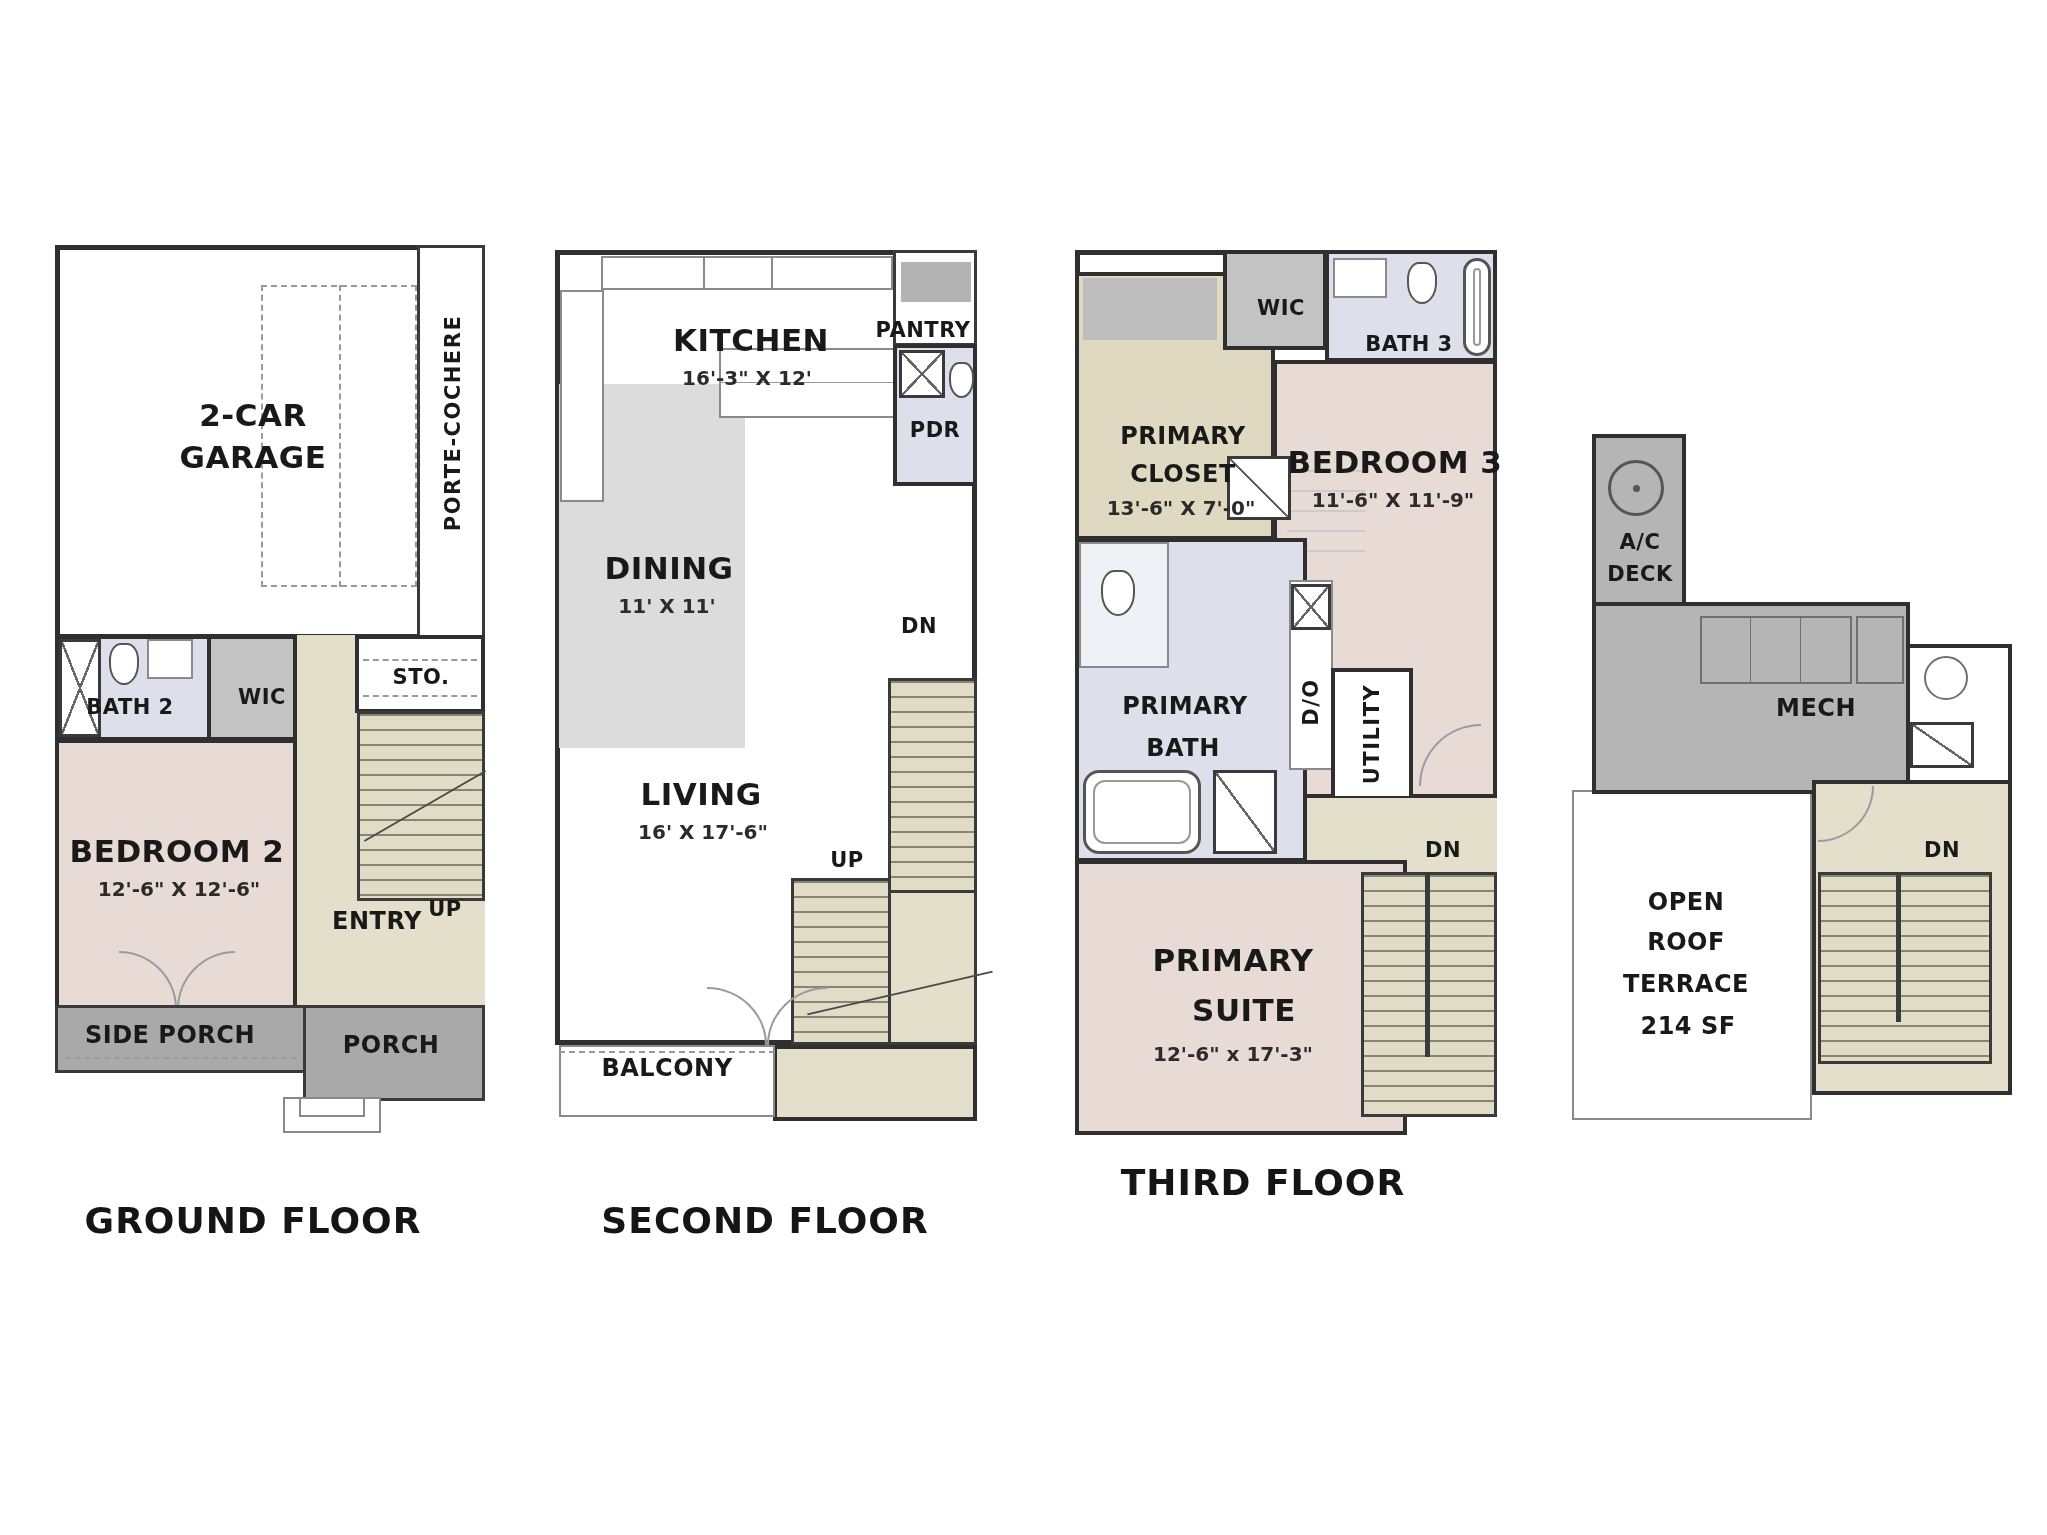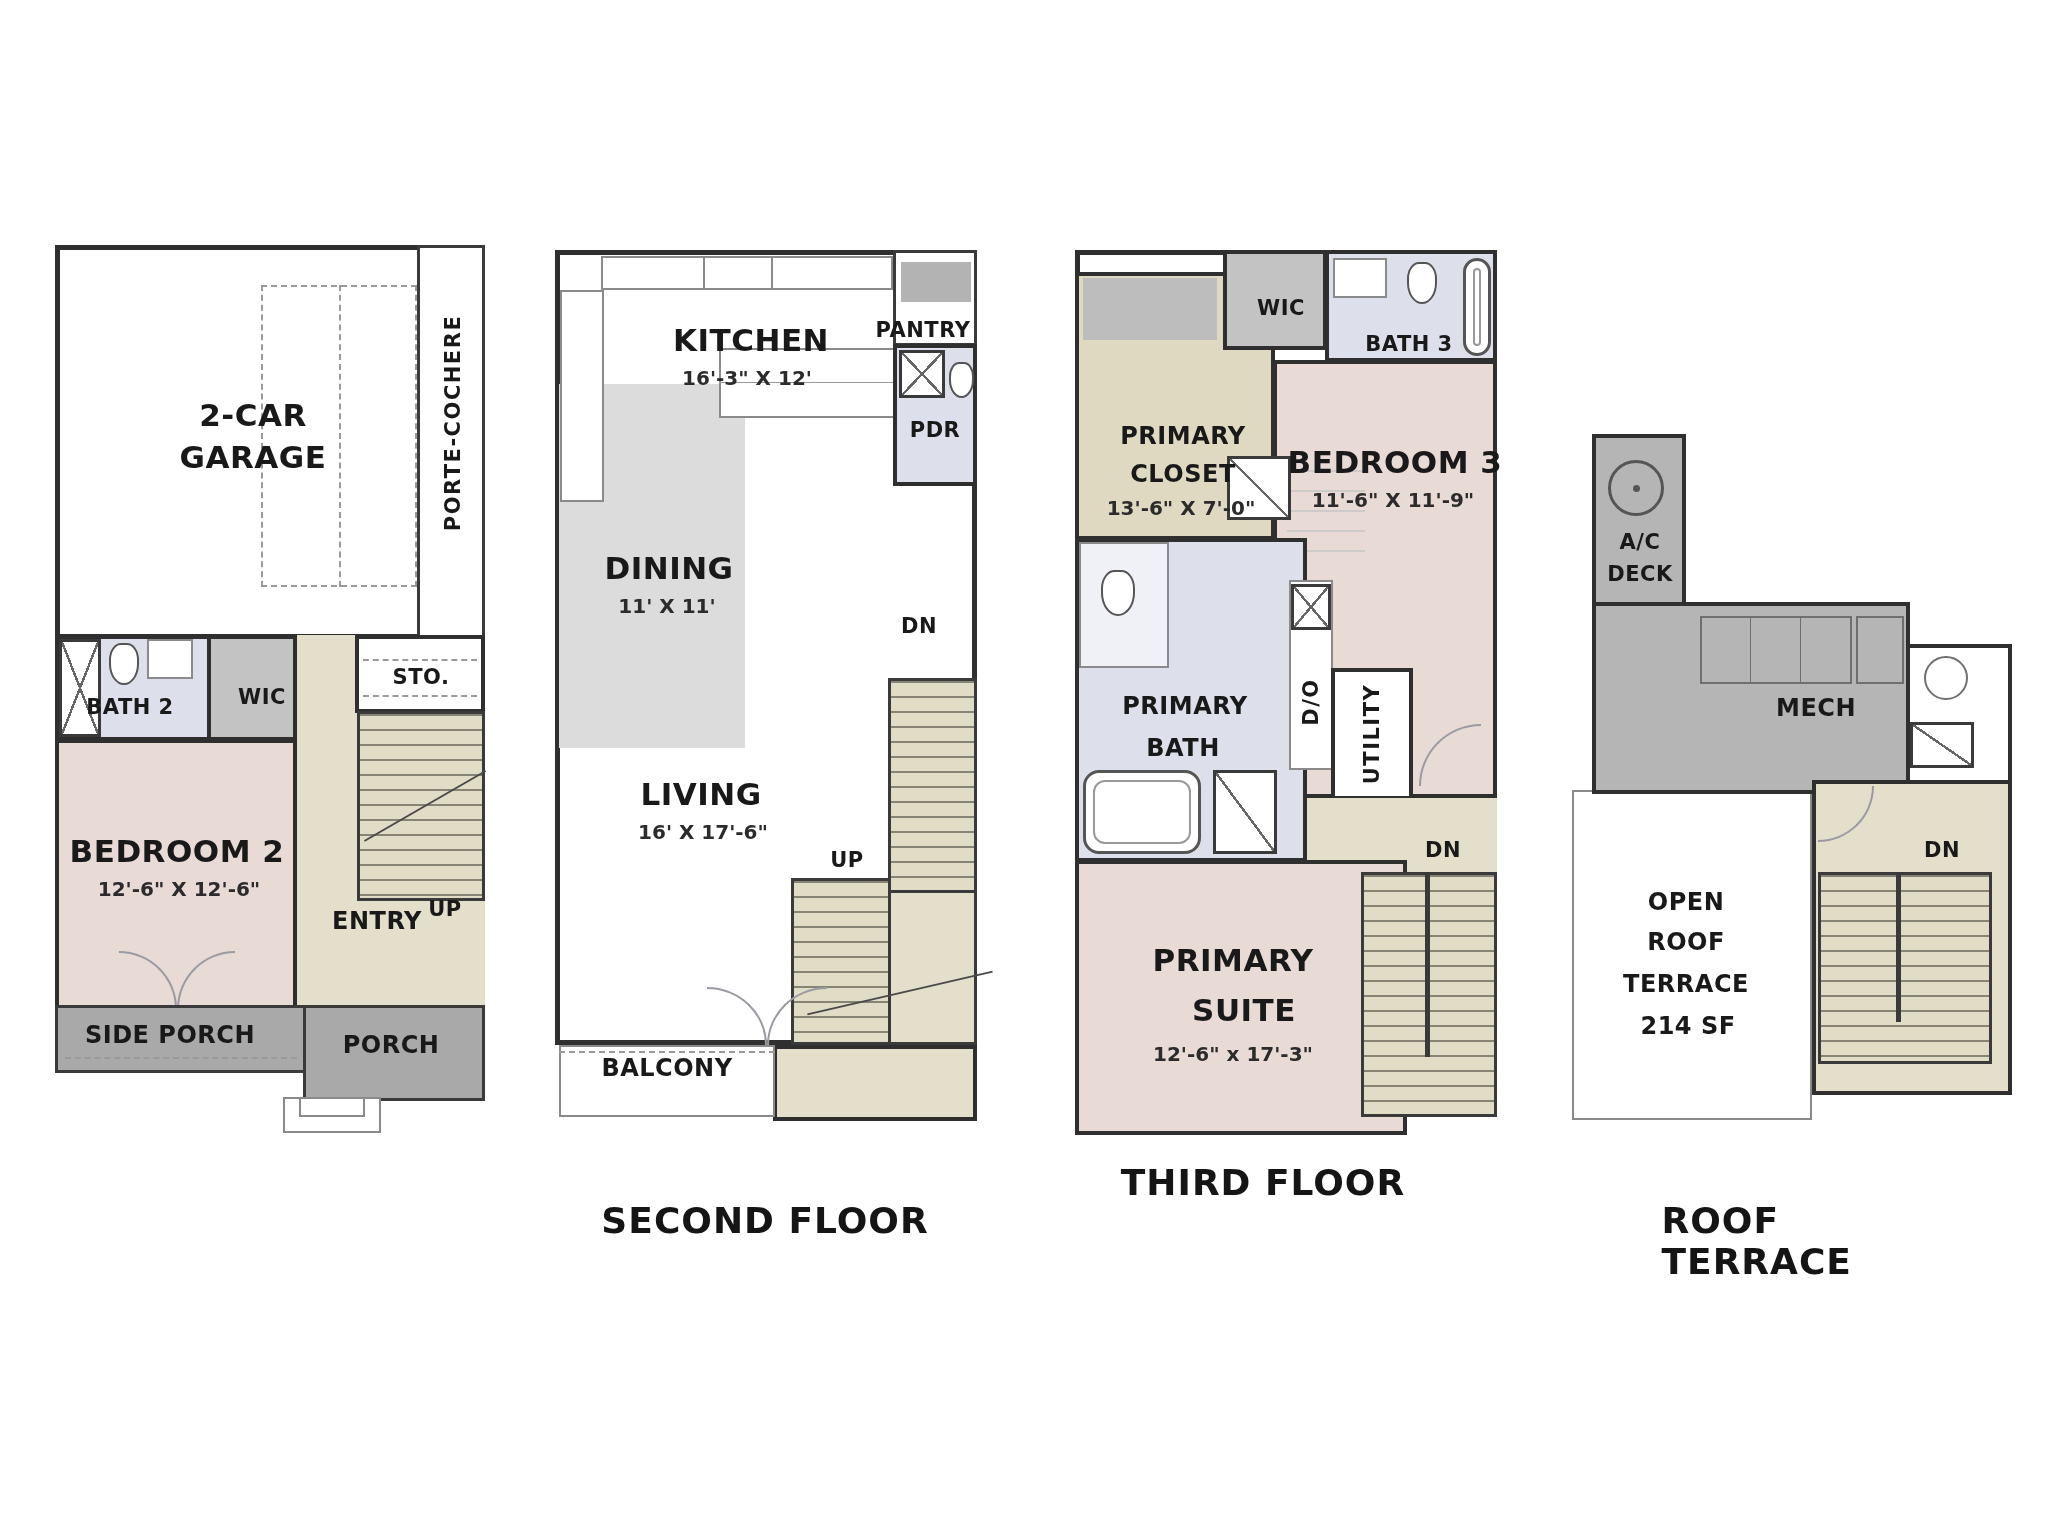--- a/index.html
+++ b/index.html
@@ -213,17 +213,17 @@
     <div class="lbl sm" style="left:50px;top:112px">A/C</div>
     <div class="lbl sm" style="left:50px;top:144px">DECK</div>
     <div class="lbl med" style="left:226px;top:278px">MECH</div>
     <div class="lbl sm" style="left:352px;top:420px">DN</div>
     <div class="lbl med" style="left:96px;top:472px">OPEN</div>
     <div class="lbl med" style="left:96px;top:512px">ROOF</div>
     <div class="lbl med" style="left:96px;top:554px">TERRACE</div>
     <div class="lbl med" style="left:98px;top:596px">214 SF</div>
   </section>
 
+  <div class="title" style="left:253px;top:1200px">GROUND FLOOR</div>
   <div class="title" style="left:765px;top:1200px">SECOND FLOOR</div>
   <div class="title" style="left:1263px;top:1162px">THIRD FLOOR</div>
-  <div class="title" style="left:1790px;top:1200px">ROOF TERRACE</div>
 
 </div>
 
 </body></html>

